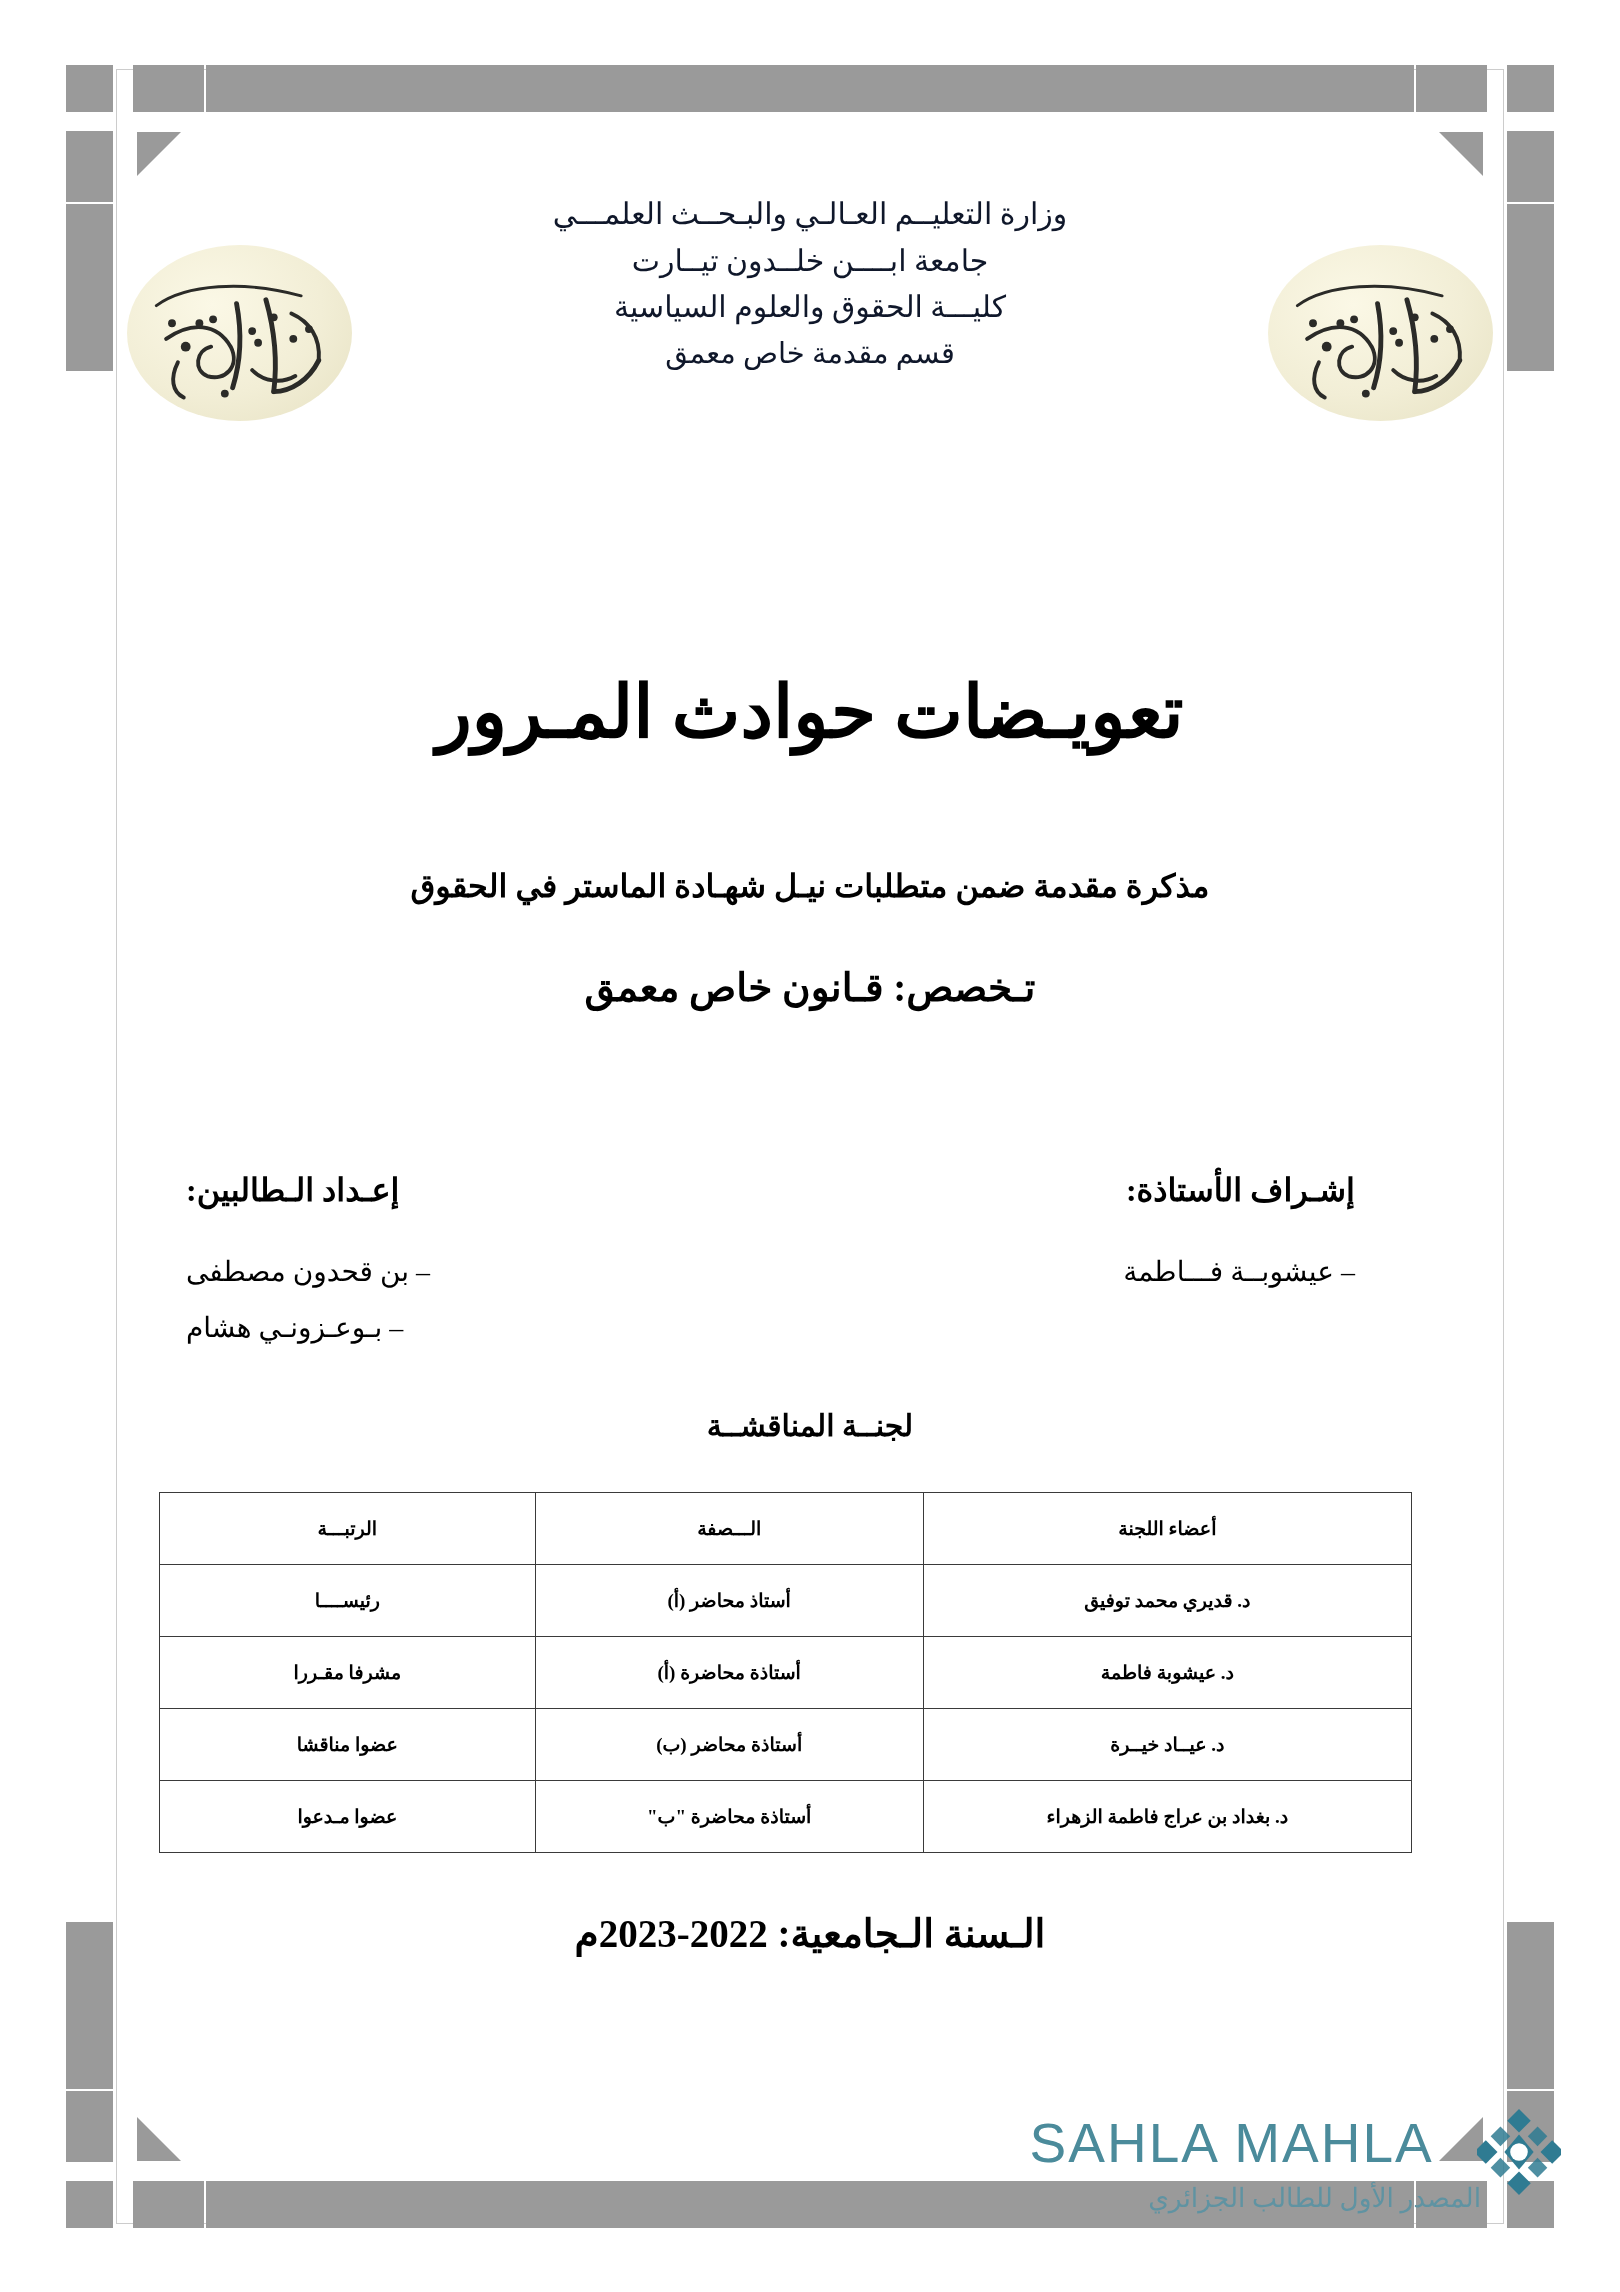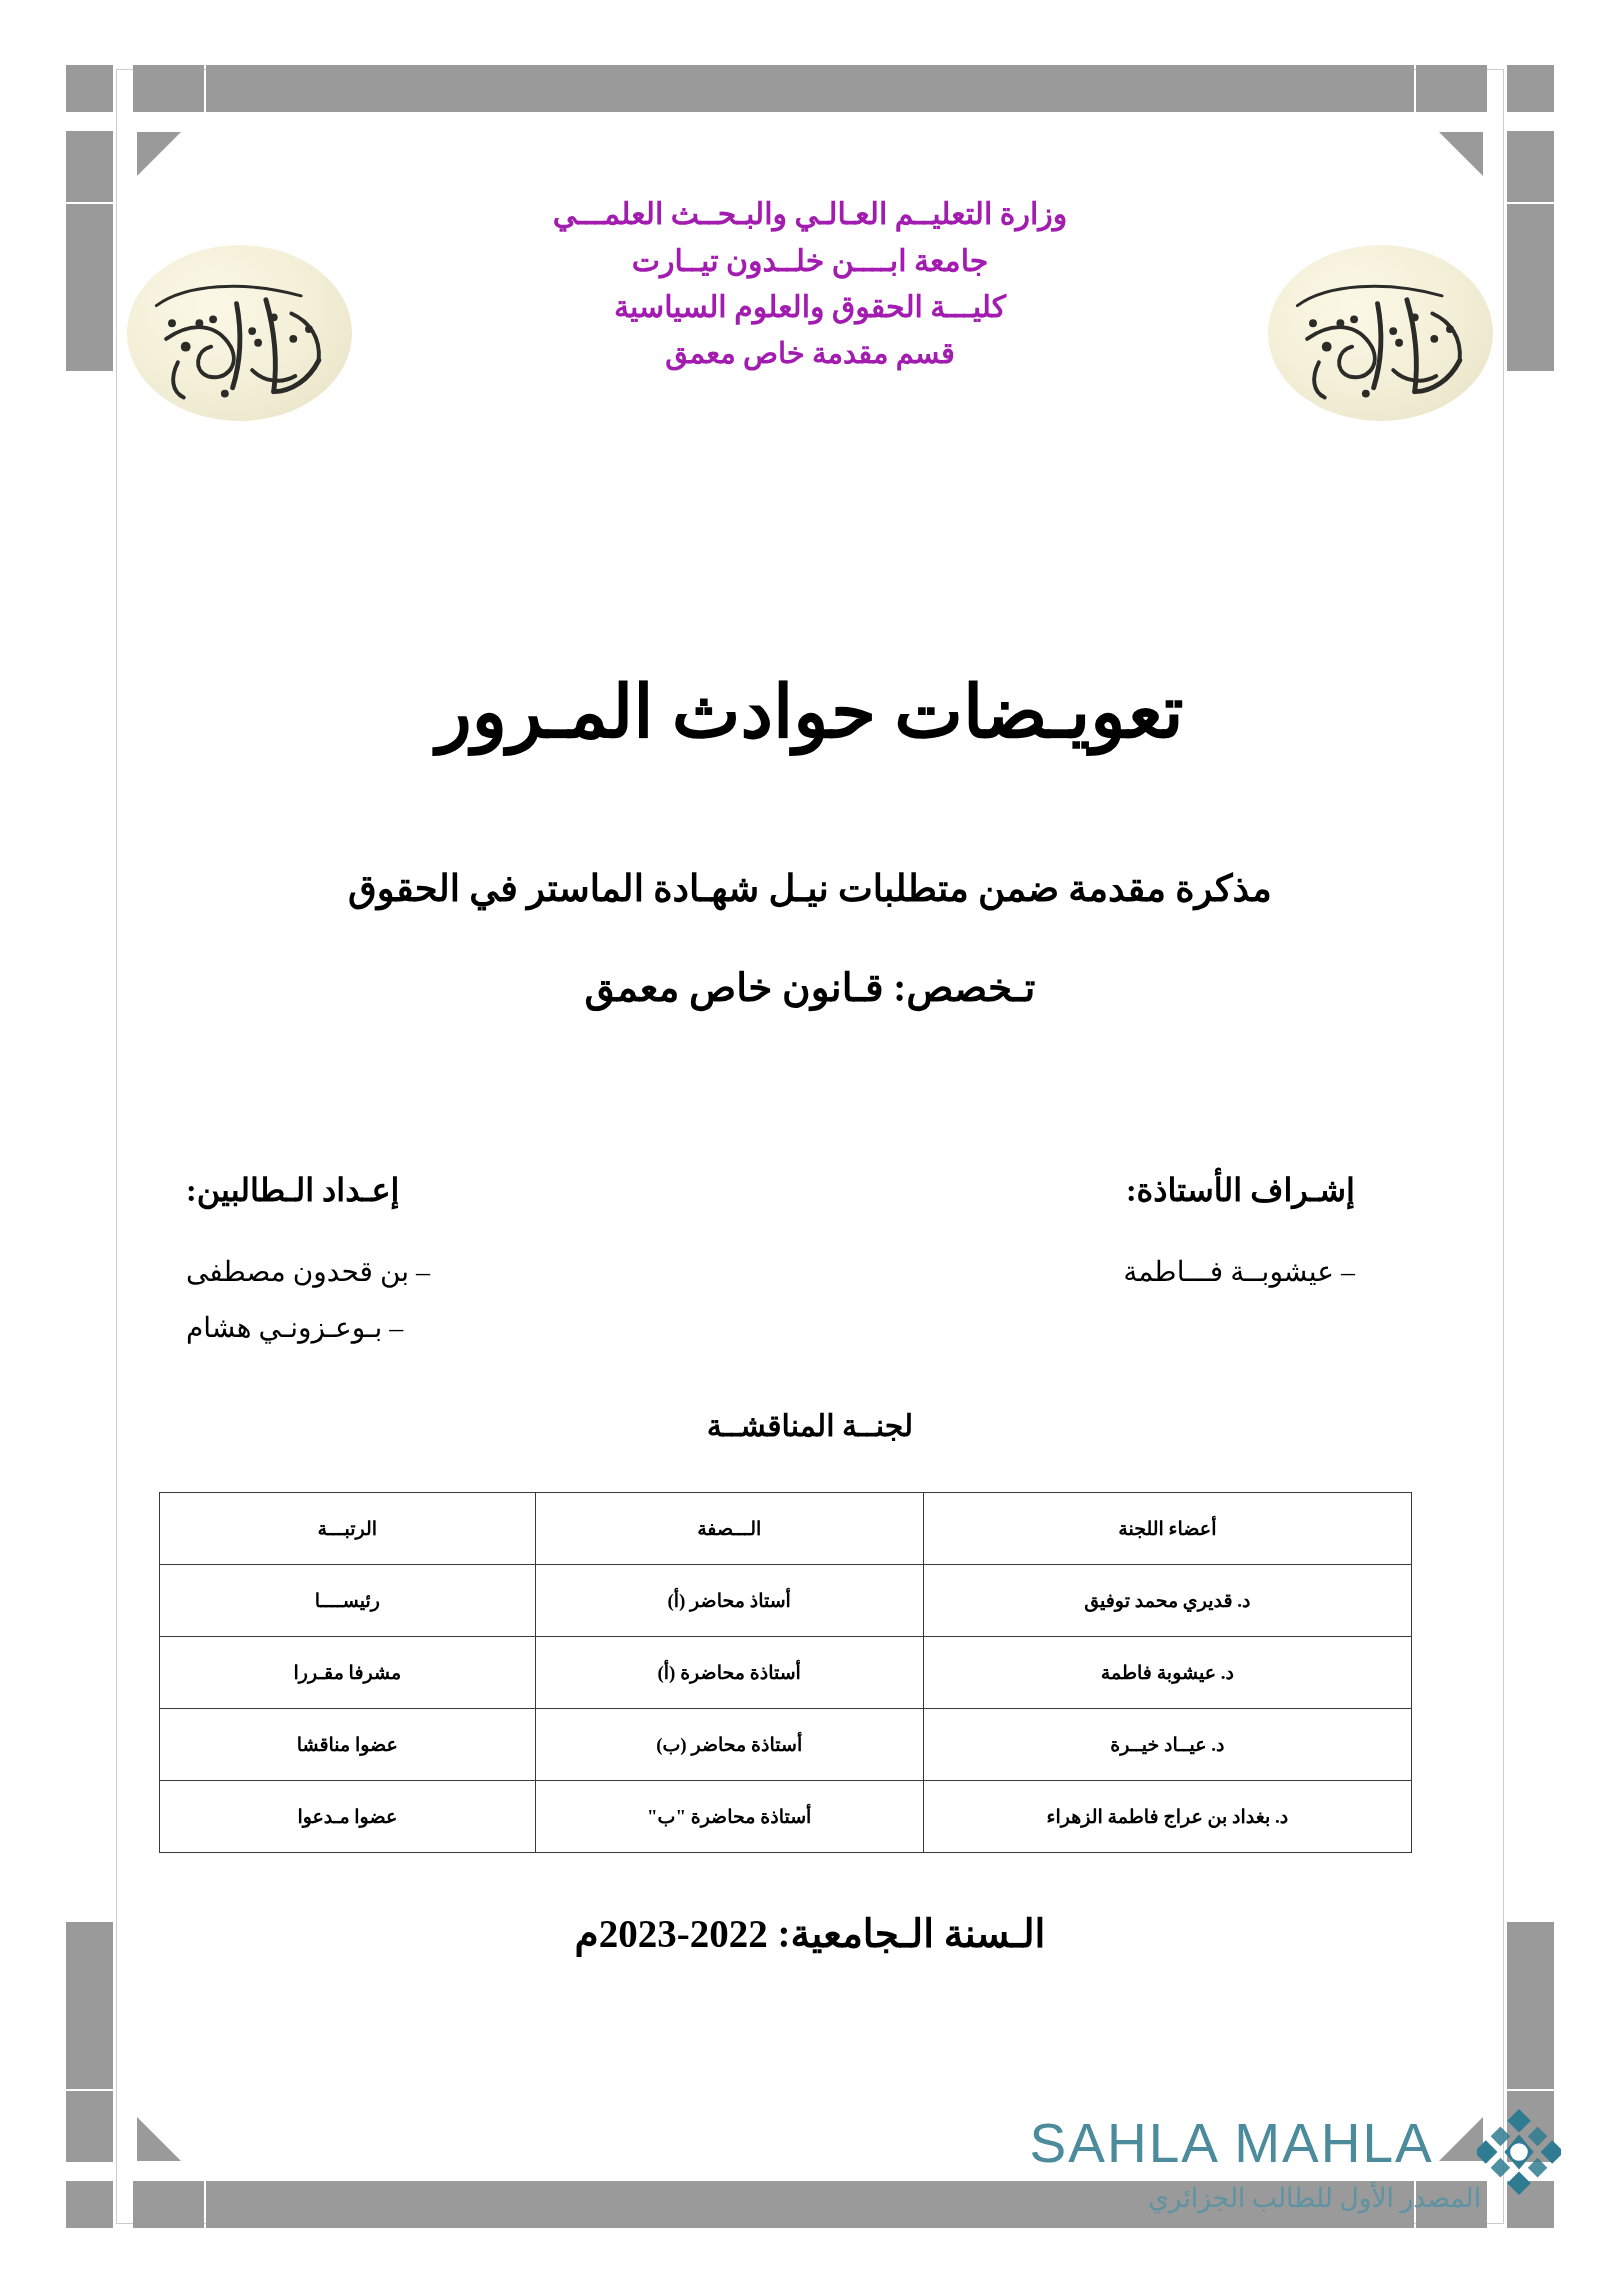--- a/index.html
+++ b/index.html
@@ -41,22 +41,22 @@
 
   
   .header-block {
     position: absolute;
     top: 191px;
     left: 0;
     right: 0;
     text-align: center;
   }
   .hline {
-    font-weight: bold;
-    color: #a21caf;
+    font-weight: normal;
+    color: #0f172a;
     line-height: 1.55;
     letter-spacing: 0.5px;
   }
   .hline.l1 { font-size: 30px; }
   .hline.l2 { font-size: 30px; }
   .hline.l3 { font-size: 30px; }
   .hline.l4 { font-size: 29px; }
 
   .logo {
     position: absolute;
@@ -83,21 +83,21 @@
     letter-spacing: 1px;
     line-height: 1.25;
   }
 
   .subtitle1 {
     position: absolute;
     top: 867px;
     left: 0;
     right: 0;
     text-align: center;
-    font-size: 37px;
+    font-size: 32px;
     font-weight: bold;
   }
   .subtitle2 {
     position: absolute;
     top: 965px;
     left: 0;
     right: 0;
     text-align: center;
     font-size: 39px;
     font-weight: bold;

